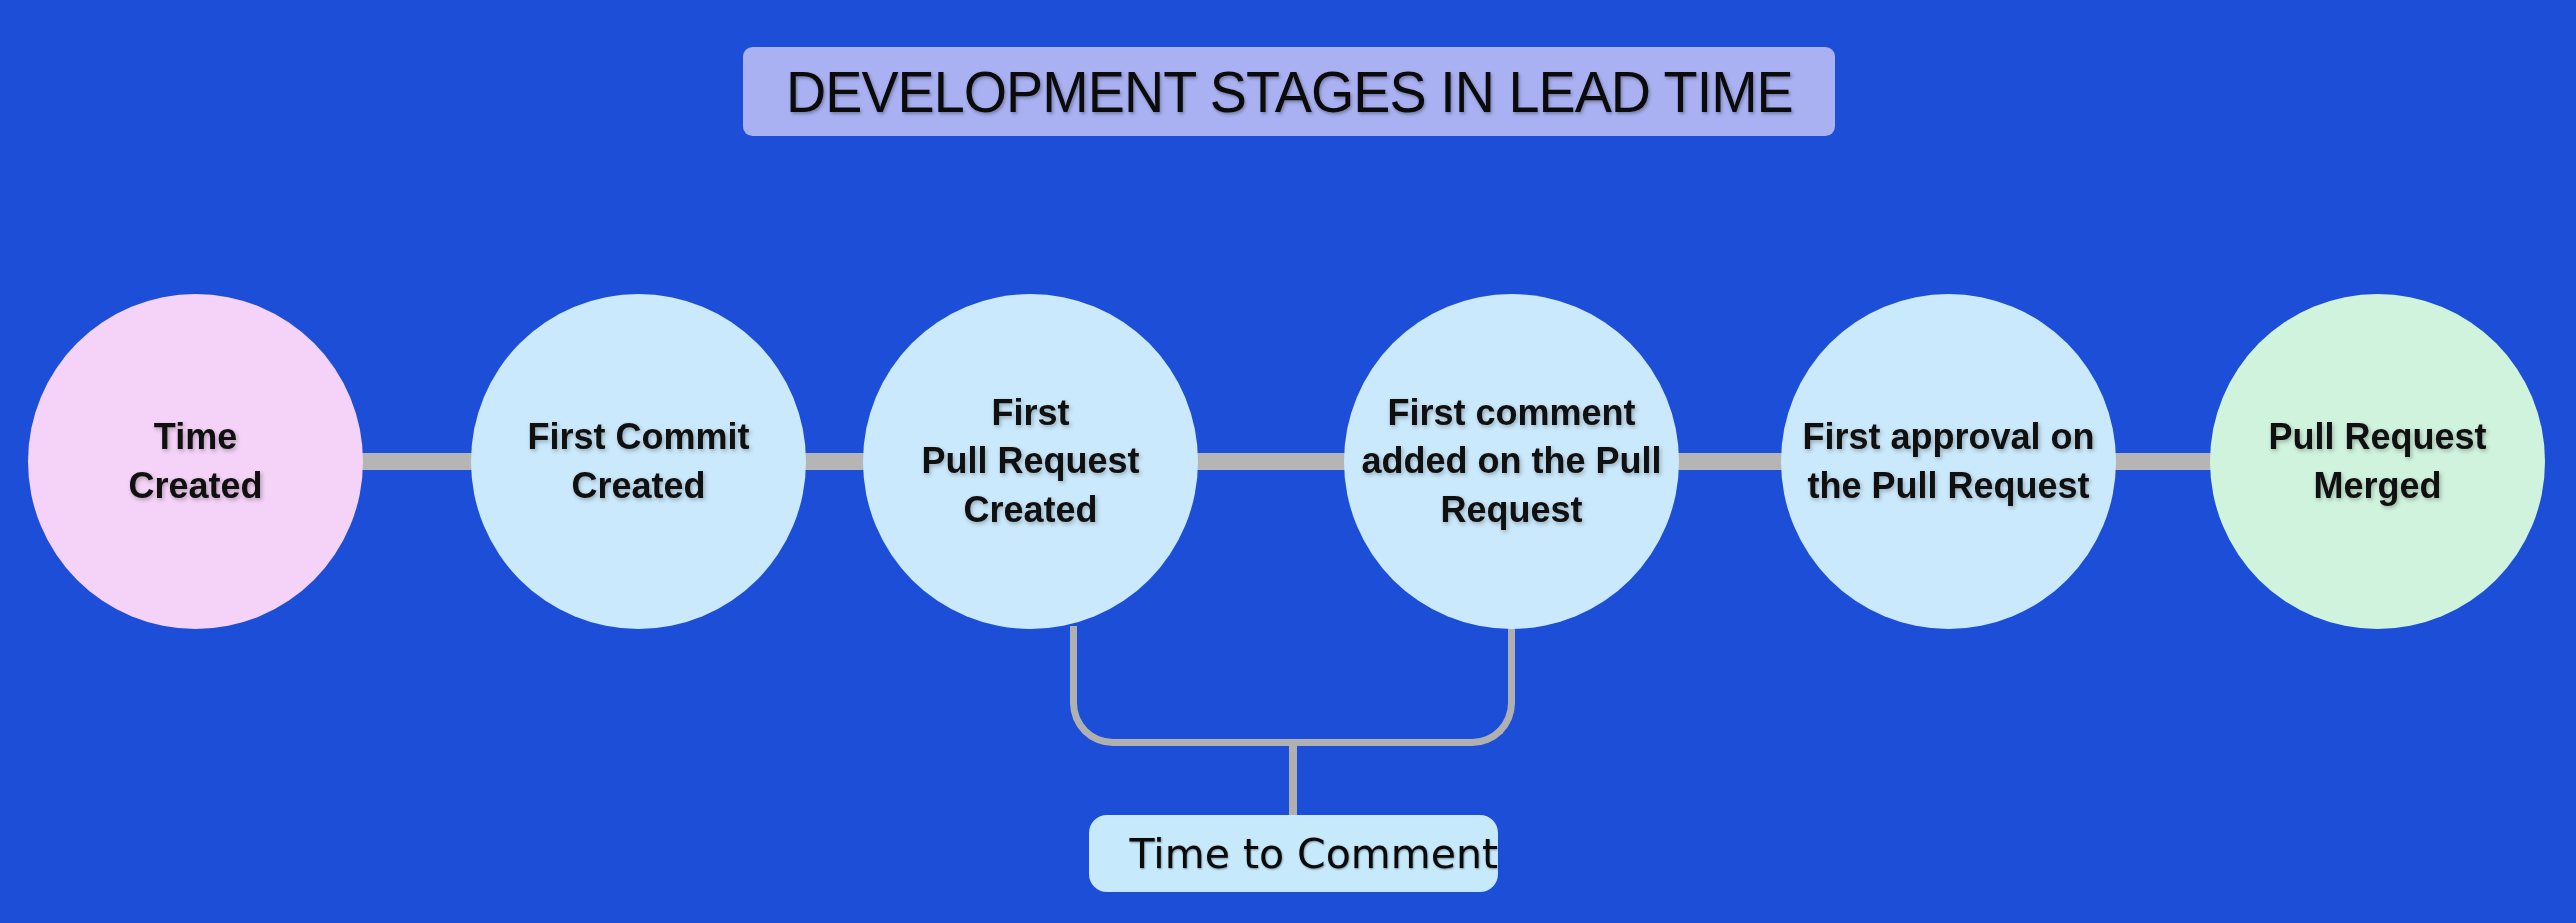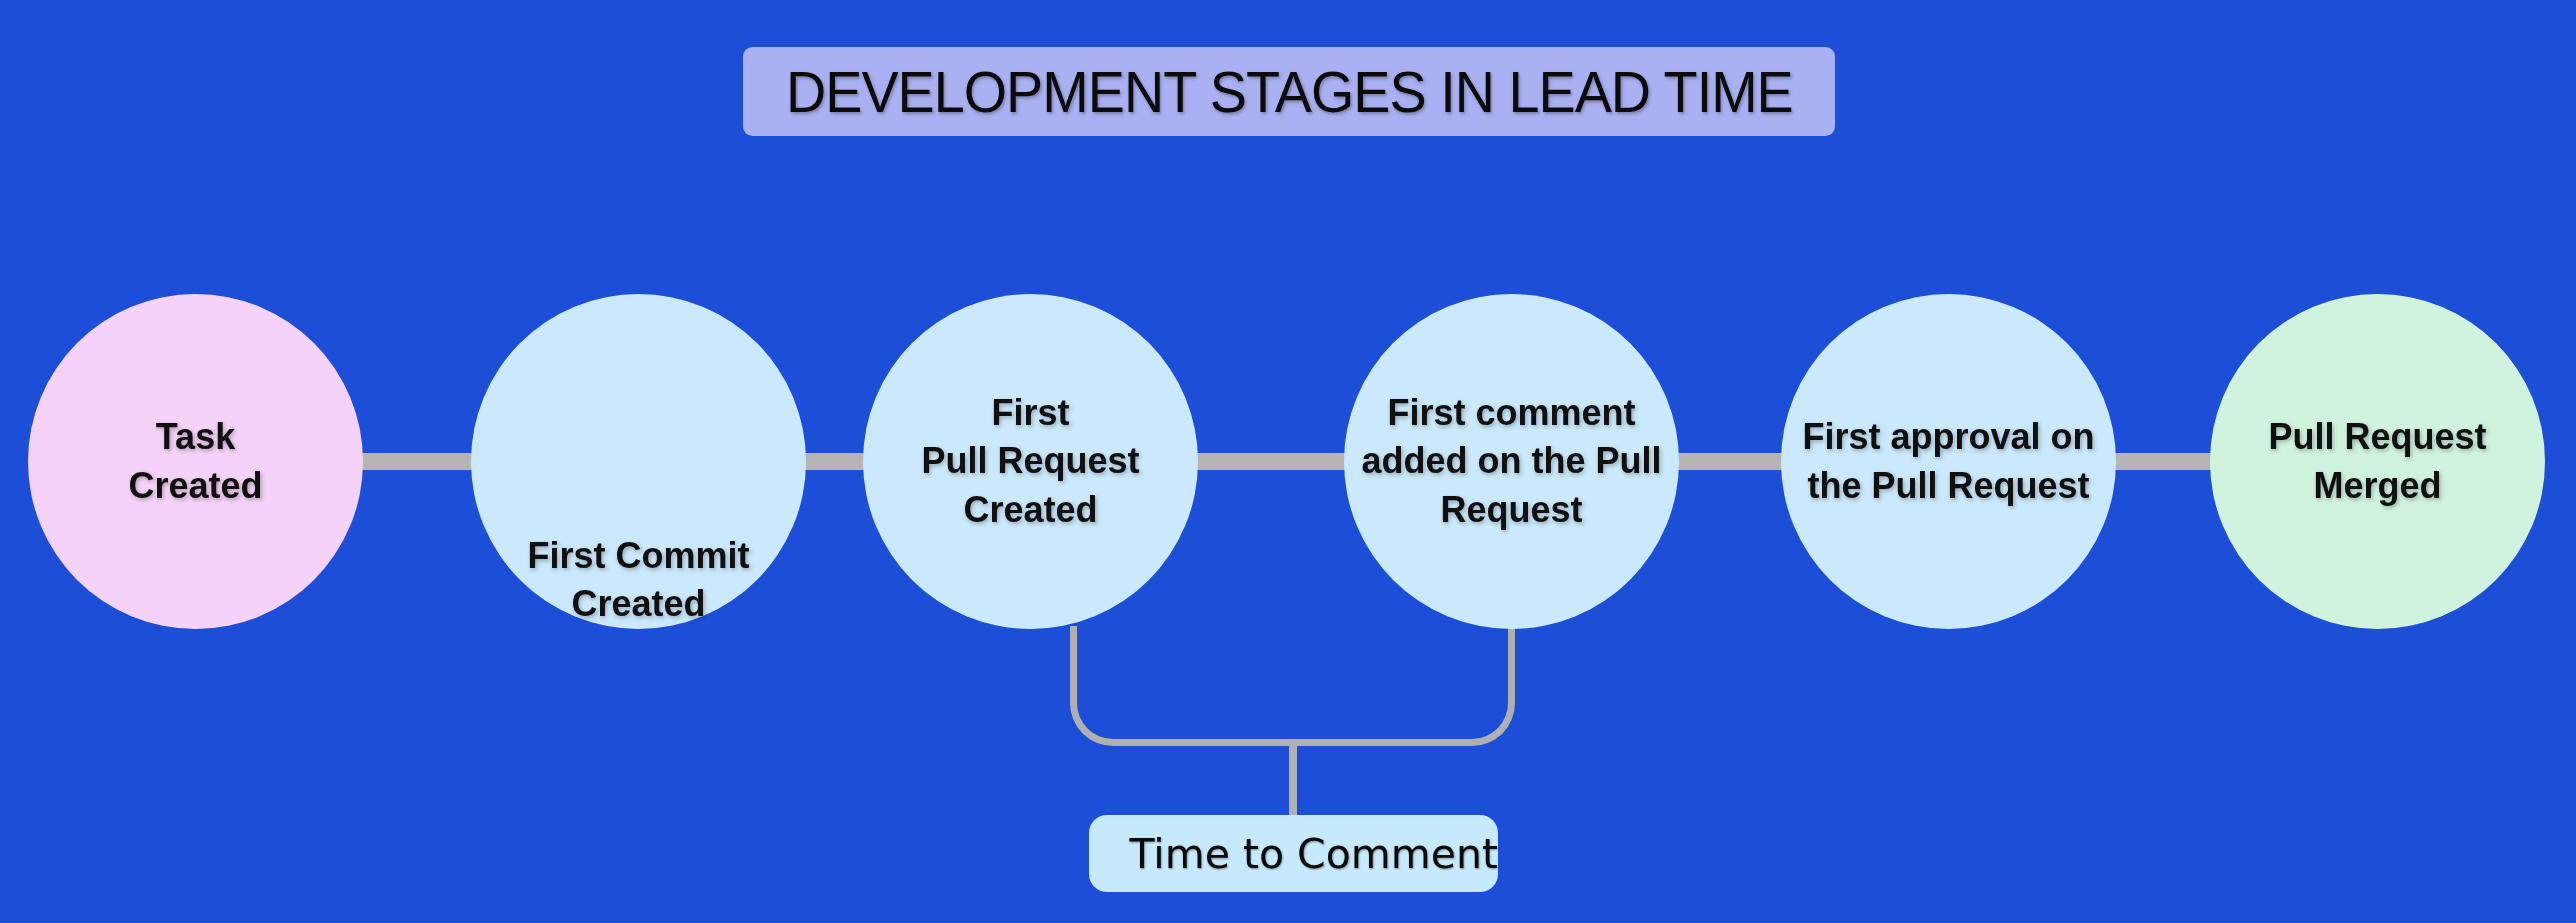--- a/index.html
+++ b/index.html
@@ -108,24 +108,24 @@
     <span class="title-text">DEVELOPMENT STAGES IN LEAD TIME</span>
   </div>
 
   <div class="connector" style="left:195px;  width:444px;"></div>
   <div class="connector" style="left:639px;  width:436px;"></div>
   <div class="connector" style="left:1074px; width:438px;"></div>
   <div class="connector" style="left:1512px; width:437px;"></div>
   <div class="connector" style="left:1949px; width:429px;"></div>
 
   <div class="stage" style="left: 28px; background: rgb(245, 210, 247);">
-    <div class="stage-label">Task
+    <div class="stage-label">Time
 Created</div>
   </div>
-  <div class="stage" style="left: 471px; background: rgb(203, 233, 252); align-items: flex-end;">
+  <div class="stage" style="left: 471px; background: rgb(203, 233, 252);">
     <div class="stage-label">First Commit
 Created</div>
   </div>
   <div class="stage" style="left: 863px; background: rgb(203, 233, 252);">
     <div class="stage-label">First
 Pull Request
 Created</div>
   </div>
   <div class="stage" style="left: 1781px; background: rgb(203, 233, 252);">
     <div class="stage-label">First approval on

